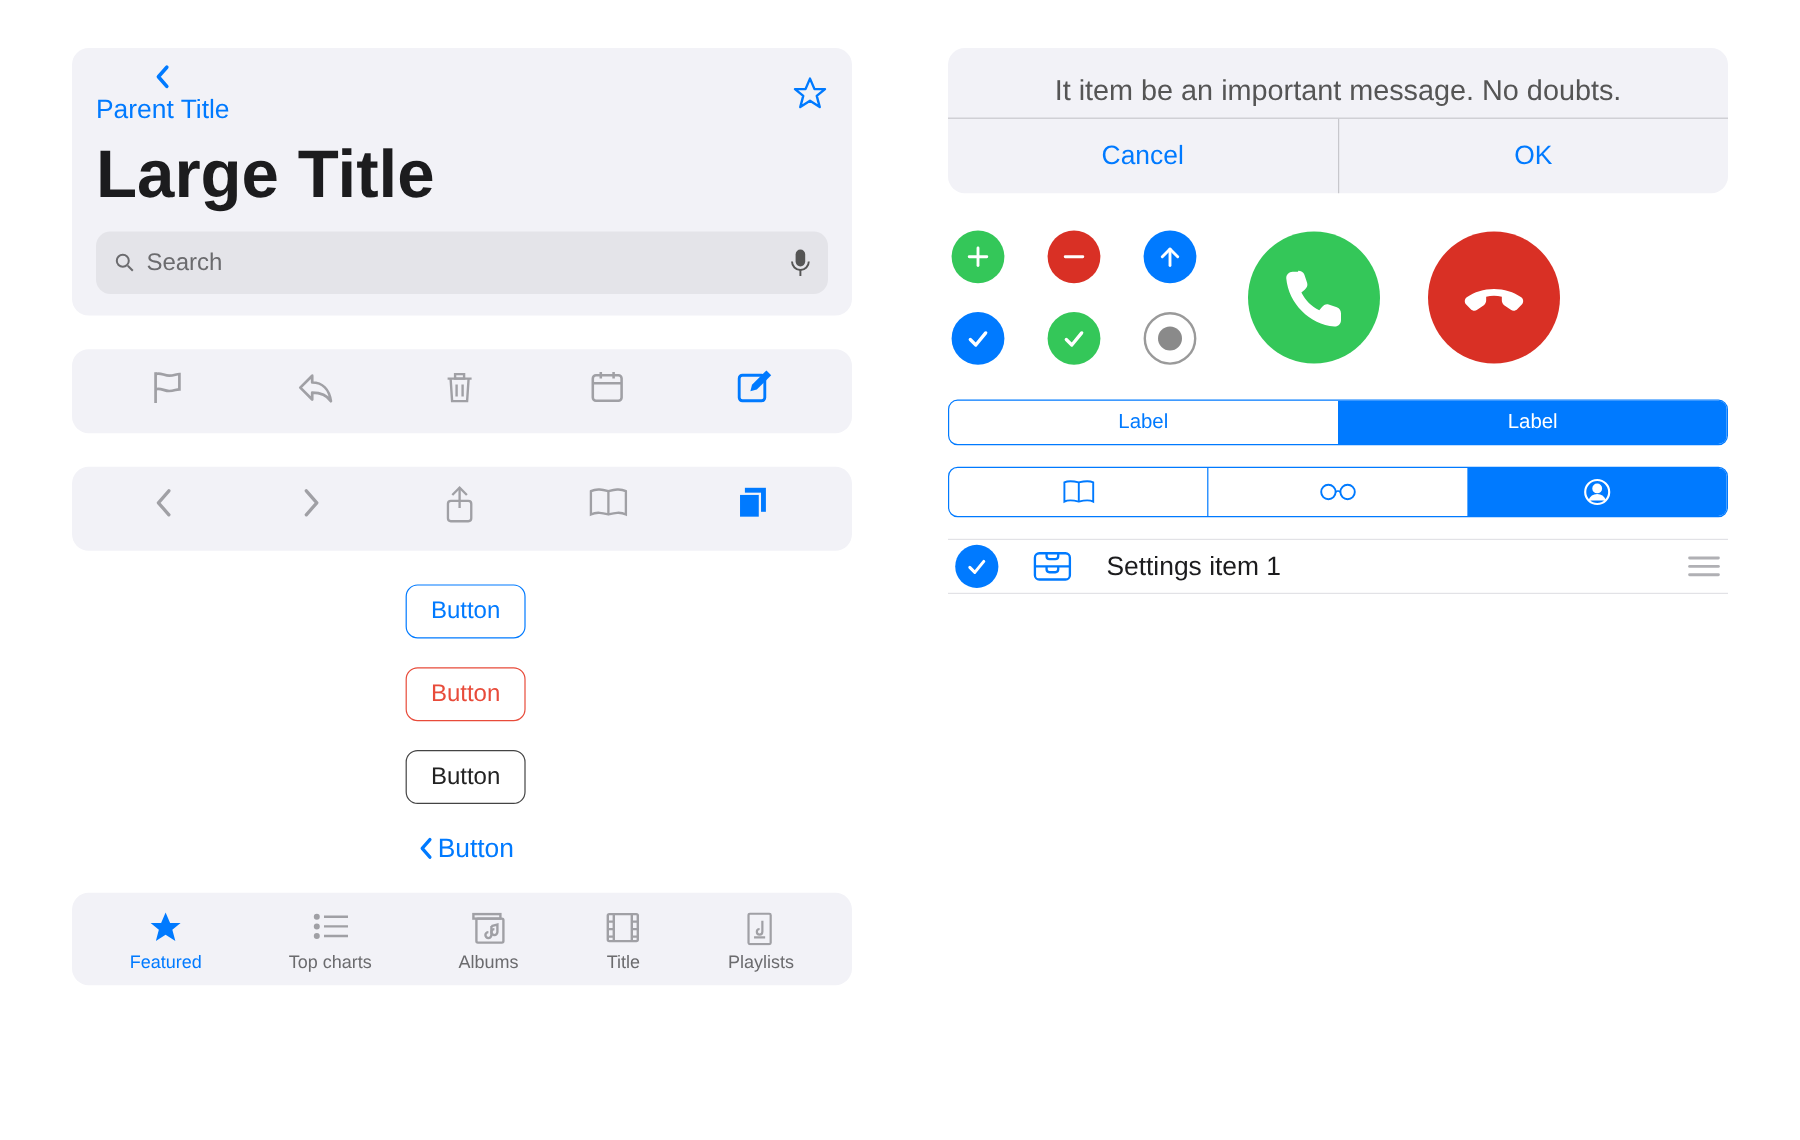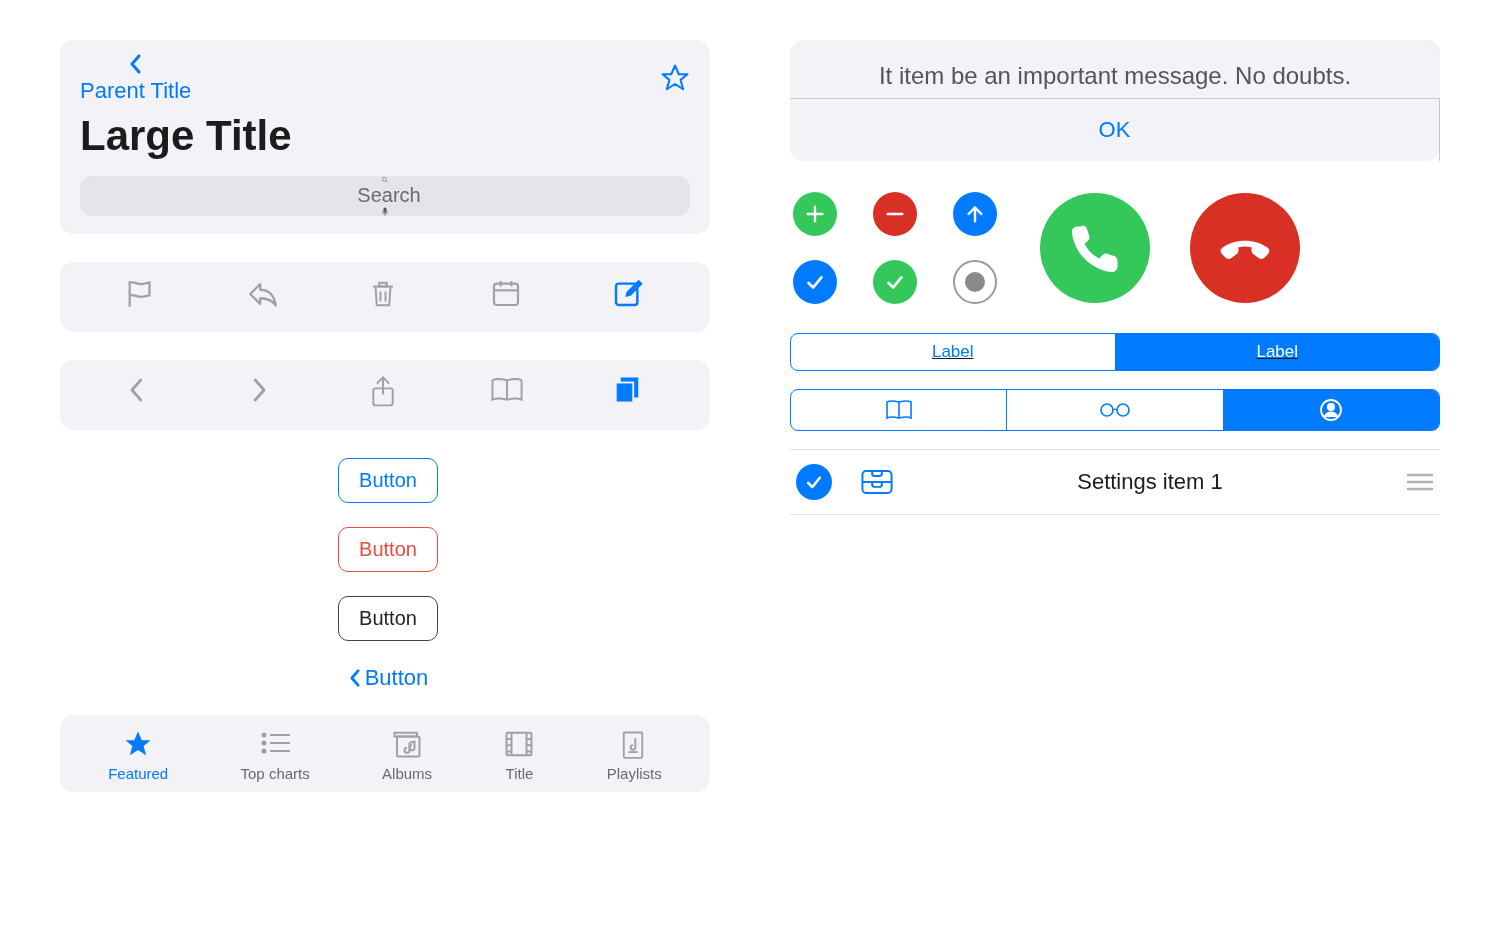--- a/index.html
+++ b/index.html
@@ -28,31 +28,30 @@
   .col { flex: 1; }
   .card {
     background: var(--gray-bg);
     border-radius: 14px;
     padding: 12px 20px 18px;
     margin-bottom: 28px;
   }
   
   .back-row { display: flex; align-items: center; justify-content: space-between; margin-bottom: 8px;}
   .back-link { color: var(--blue); font-size: 22px; display: flex; align-items: center; gap: 2px; cursor: pointer; flex-direction: column; }
-  .large-title { font-size: 42px; font-weight: 800; margin: 4px 0 16px; }
+  .large-title { font-size: 56px; font-weight: 800; margin: 4px 0 16px; }
   .search-bar {
     background: var(--gray-bar);
     border-radius: 12px;
-    height: 40px;
+    height: 52px;
     display: flex;
     align-items: center;
     padding: 0 14px;
     color: var(--gray-txt);
     font-size: 20px;
-    flex-direction: column;
   }
   .search-bar .sp { flex: 1; }
   
   .toolbar { display: flex; justify-content: space-around; align-items: center; height: 70px; }
   .toolbar .tbtn { width: 34px; height: 34px; color: var(--gray-icon); cursor: pointer; }
   .toolbar .tbtn.blue { color: var(--blue); }
   
   .btn-row { display: flex; gap: 24px; align-items: center; margin: 10px 0 24px; padding-left: 6px; flex-direction: column;}
   .btn {
     border: 1.5px solid;
@@ -94,35 +93,34 @@
   .circ.red   { background: var(--dark-red); }
   .circ.blue  { background: var(--blue); }
   .circ.gray  { background: #fff; border: 2px solid #9a9a9a; }
   .circ.gray .inner { width: 20px; height: 20px; border-radius: 50%; background: #8a8a8a; }
   .bigcirc { width: 110px; height: 110px; border-radius: 50%; display: flex; align-items: center; justify-content: center; color: #fff; cursor: pointer; }
   .bigcirc.green { background: var(--green); }
   .bigcirc.red   { background: var(--dark-red); }
 
   .seg {
     display: flex; border: 1.5px solid var(--blue);
-    border-radius: 8px; overflow: hidden; margin-bottom: 18px; text-decoration: underline;
+    border-radius: 8px; overflow: hidden; margin-bottom: 18px;
   }
   .seg .segitem {
     flex: 1; text-align: center; padding: 8px 0; font-size: 17px;
     color: var(--blue); cursor: pointer; display:flex; align-items:center; justify-content:center;
   }
   .seg .segitem + .segitem { border-left: 1.5px solid var(--blue); }
   .seg .segitem.active { background: var(--blue); color: #fff; }
   .seg.icons .segitem { height: 40px; }
 
   .settings-row {
     display: flex; align-items: center; gap: 28px;
     border-top: 1px solid #e2e2e6; border-bottom: 1px solid #e2e2e6;
-    padding: 14px 6px;
-    text-align: center;
+    padding: 4px 6px;
   }
   .settings-row .chk { width: 36px; height: 36px; border-radius: 50%; background: var(--blue); display:flex;align-items:center;justify-content:center;color:#fff;cursor:pointer;}
   .settings-row .label { flex: 1; font-size: 22px; }
   .handle { color: #b0b0b4; cursor: grab; }
   svg { display:block; }
 </style>
 </head>
 <body>
 
 <div class="wrap">
@@ -295,20 +293,21 @@
         </span>
         <span>Playlists</span>
       </div>
     </div>
   </div>
 
   <div class="col">
     <div class="card dialog">
       <div class="dialog-title">It item be an important message. No doubts.</div>
       <div class="dialog-actions">
+        <div class="dbtn">Cancel</div>
         <div class="dbtn">OK</div>
       </div>
     </div>
 
     <div class="icon-grid">
       <div class="mini-grid">
         <div class="circ green">
           <svg width="22" height="22" viewBox="0 0 24 24" stroke="#fff" stroke-width="2.6" stroke-linecap="round">
               <line x1="12" y1="4" x2="12" y2="20"></line>
               <line x1="4" y1="12" x2="20" y2="12"></line>

